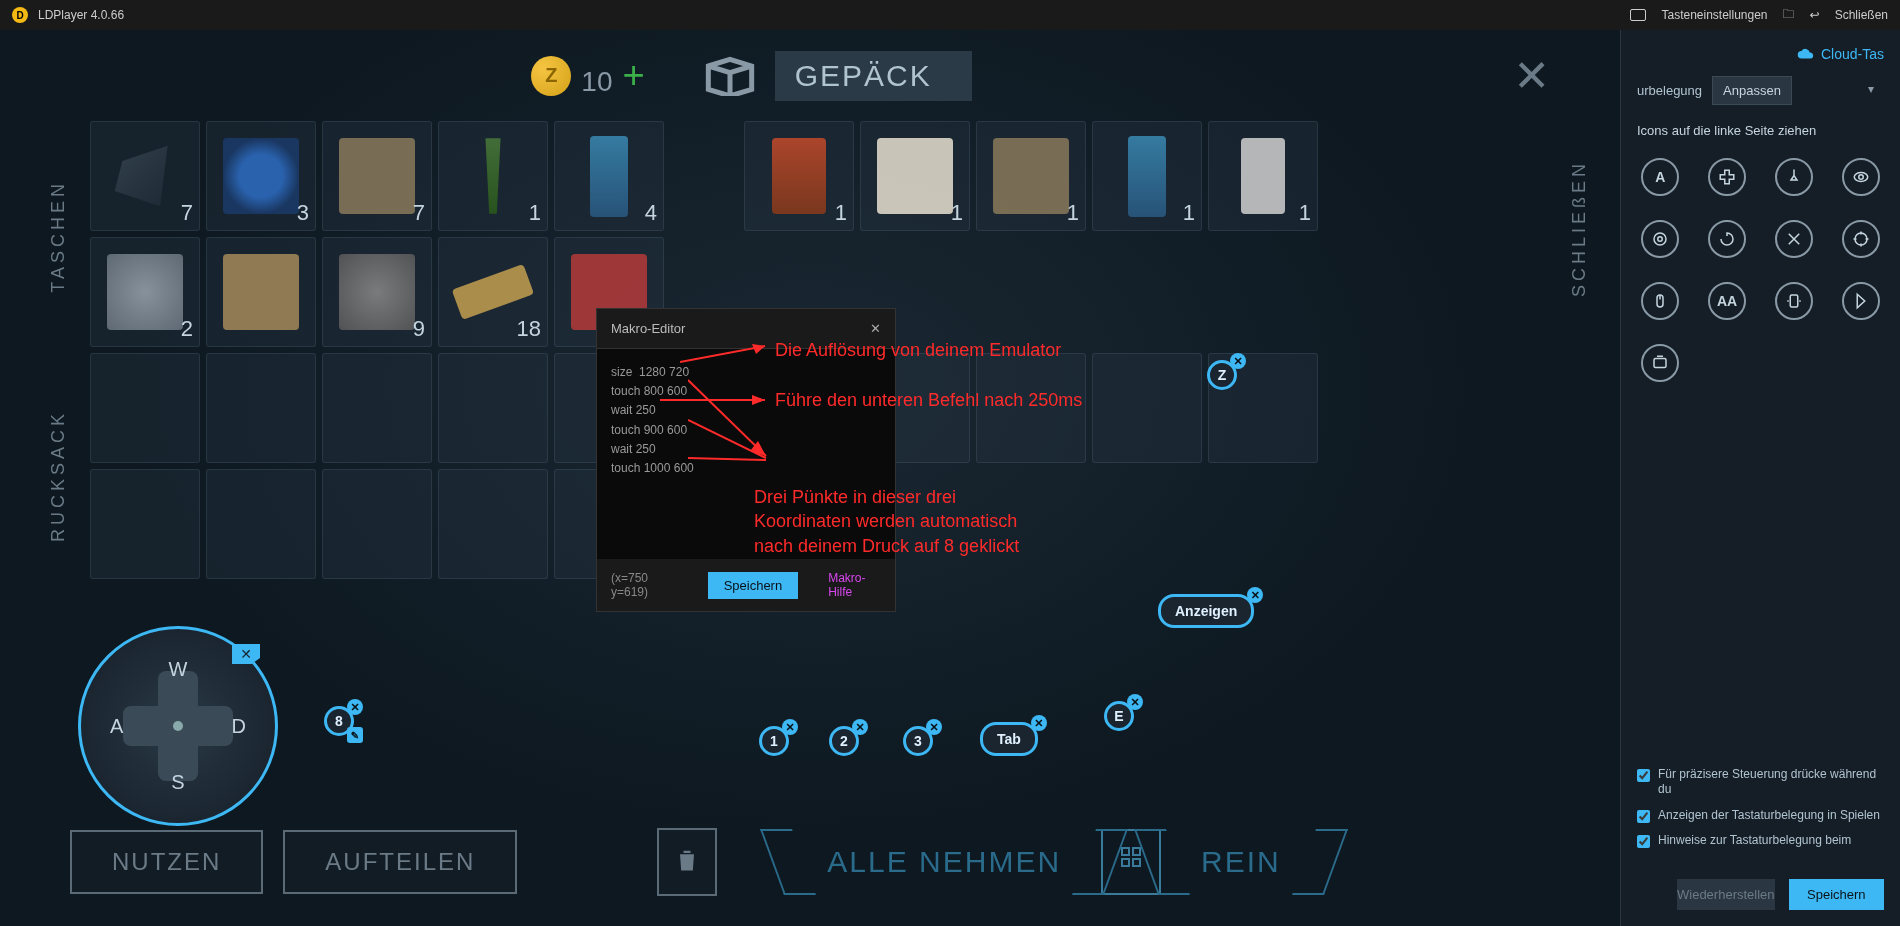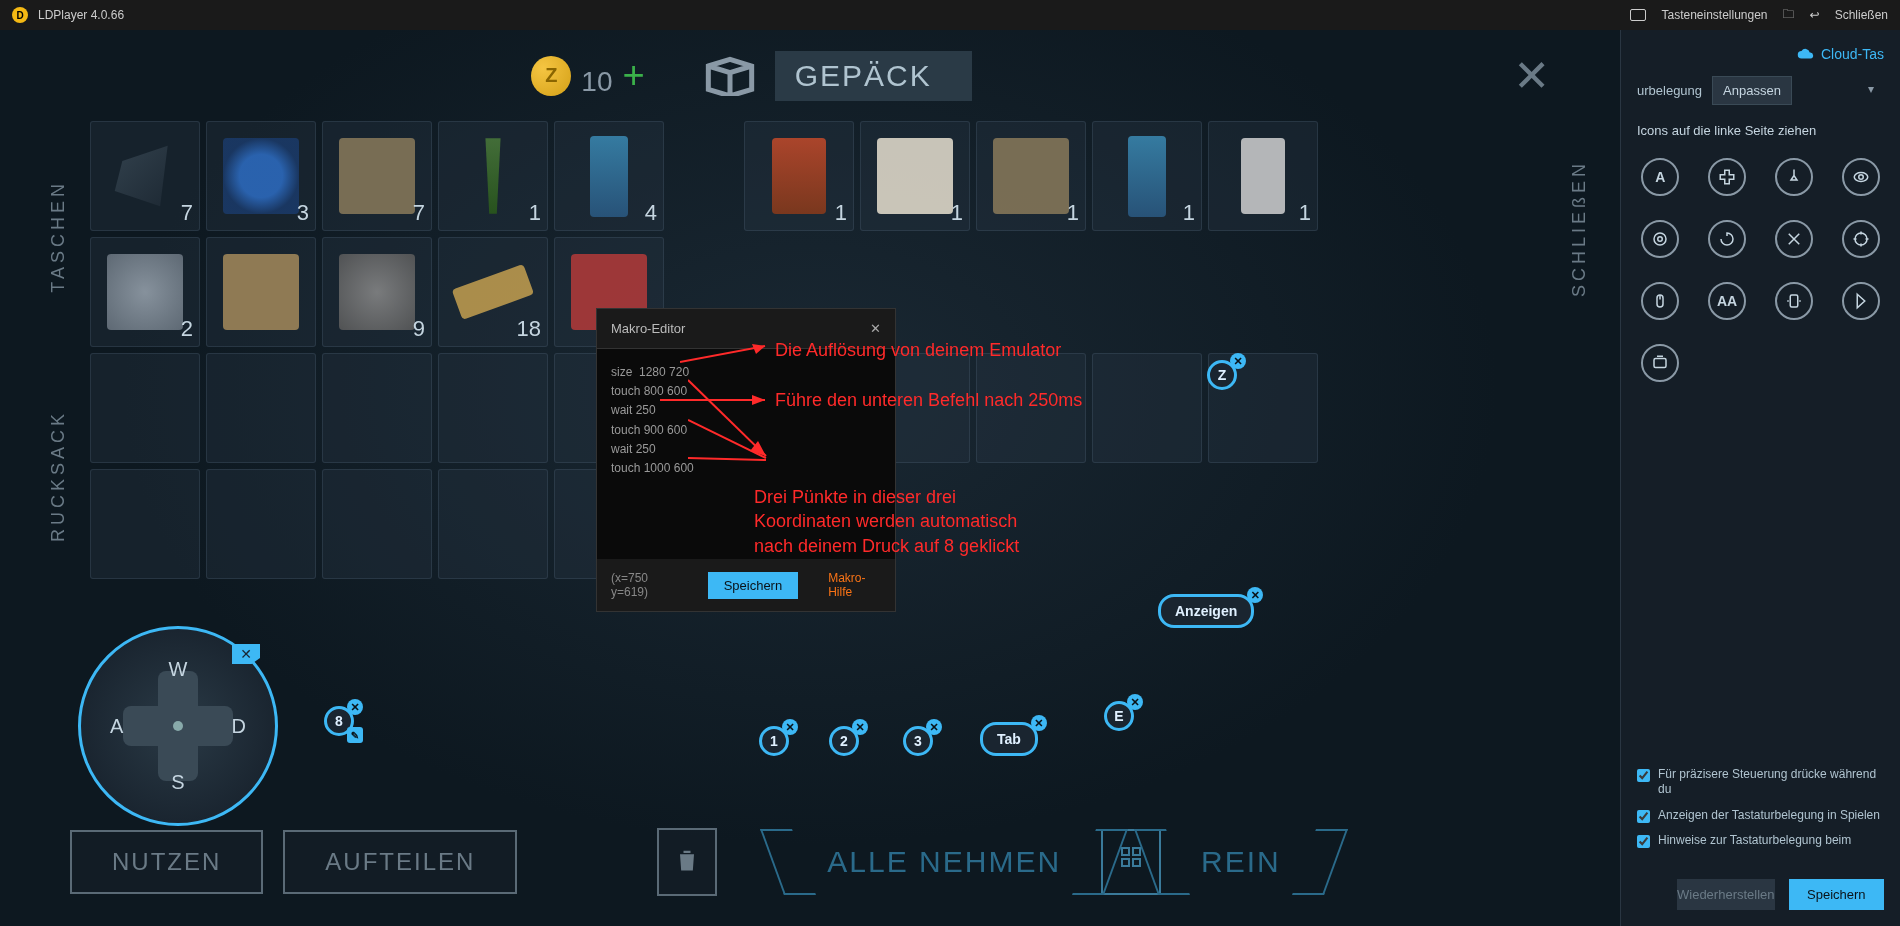--- a/index.html
+++ b/index.html
@@ -93,21 +93,21 @@
 
 
 .macro-editor { position: absolute; left: 596px; top: 278px; width: 300px; background: #1a1a1a; border: 1px solid #333; color: #bbb; font-size: 13px; }
 .macro-header { display:flex; padding: 12px 14px; border-bottom: 1px solid #333;}
 .macro-header .x { margin-left:auto; cursor:pointer; color:#aaa;}
 .macro-body { padding: 14px 14px 6px; background:#0a0a0a; min-height: 210px; line-height:1.6; font-size:12px; color:#999;}
 .macro-body div{white-space:pre;}
 .macro-footer { display:flex; align-items:center; padding: 12px 14px; gap: 30px;}
 .macro-coords{color:#888;font-size:12px;}
 .macro-save{background:#3db8f5;color:#0a1218;border:none;padding:6px 16px;font-size:13px;cursor:pointer;}
-.macro-help{color:#f97316;font-size:12px;cursor:pointer;margin-left:auto;}
+.macro-help{color:#d946ef;font-size:12px;cursor:pointer;margin-left:auto;}
 
 
 .anno { position: absolute; color: #ff2a2a; font-size: 18px; font-weight: 400; pointer-events:none;}
 .anno-arrow{position:absolute;pointer-events:none;}
 
 
 .side-panel .cloud{ text-align:right; color:#3db8f5; font-size:14px; margin-bottom:14px; display:flex;justify-content:flex-end;align-items:center;gap:6px;}
 .side-panel .cloud svg{width:18px;height:12px;fill:#3db8f5;}
 .side-row{display:flex;align-items:center;gap:10px;margin-bottom:18px;}
 .side-row label{font-size:13px;color:#b0c4d0;}

